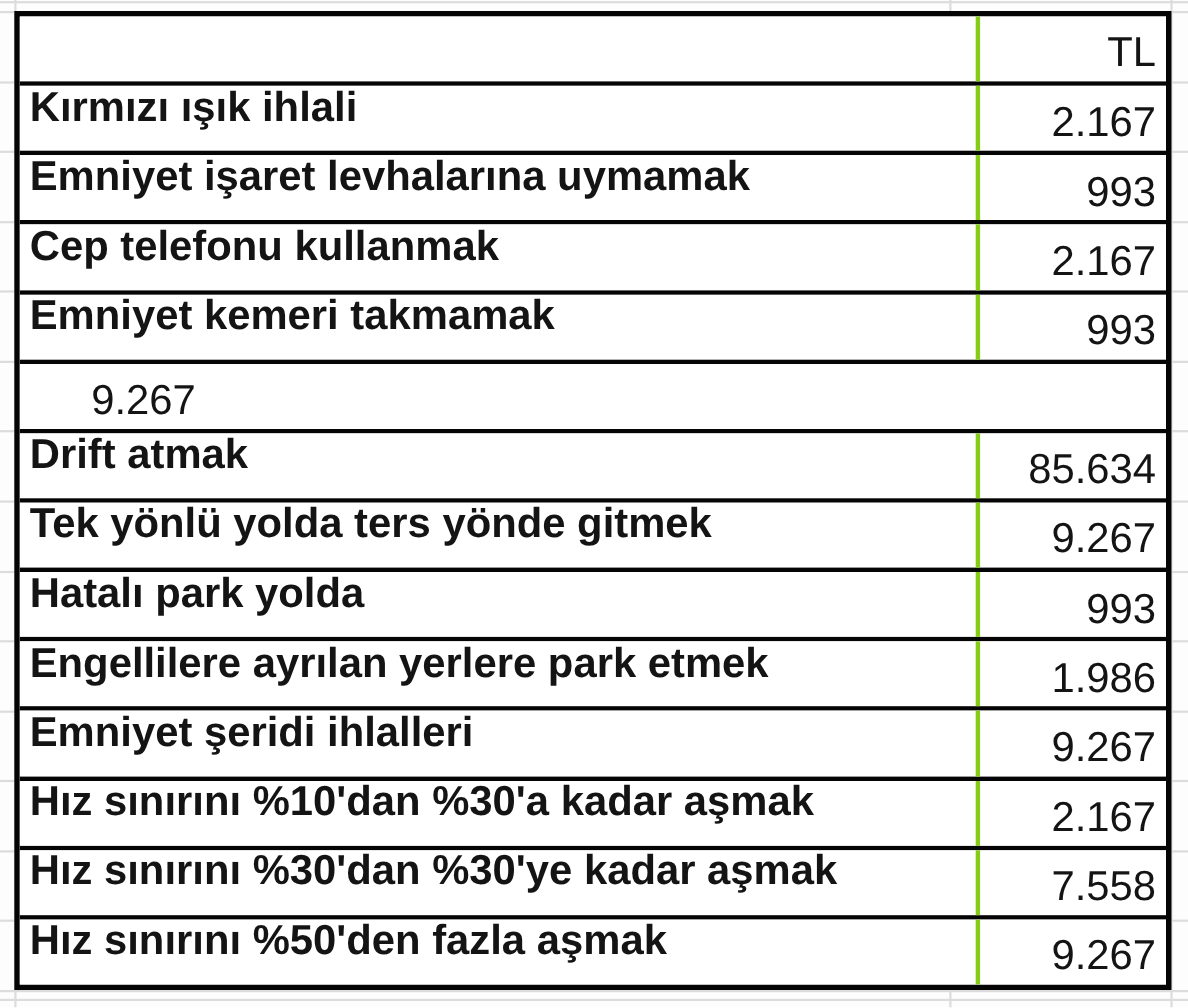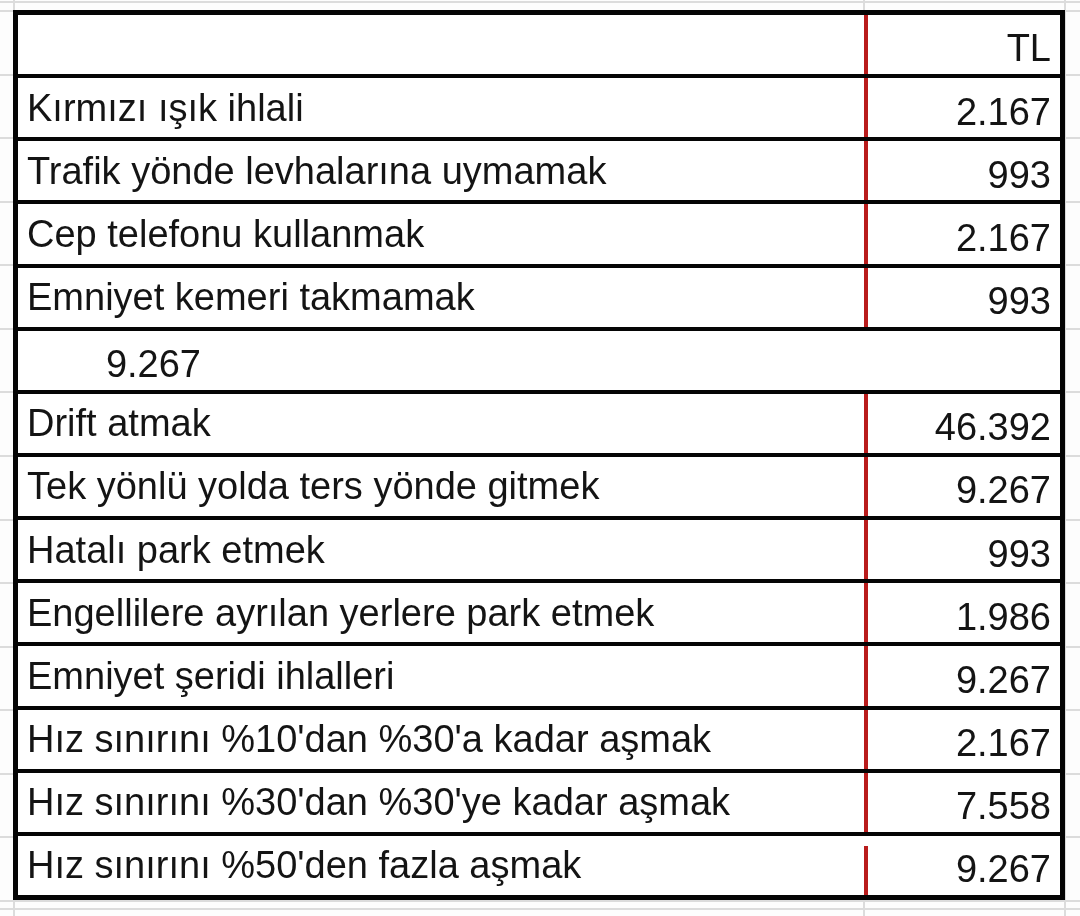--- a/index.html
+++ b/index.html
@@ -58,26 +58,27 @@
     display: flex;
     align-items: flex-end;
     font-size: 38px;
     line-height: 1.02;
     color: #141414;
     white-space: nowrap;
     overflow: hidden;
   }
   .cell.label {
     flex: 1;
-    border-right: 4px solid #b91c1c;
-    padding: 0 8px 10px 9px;
+    border-right: 4px solid #84cc16;
+    padding: 0 8px 20px 9px;
     justify-content: flex-start;
+    font-weight: bold;
   }
   .cell.amount {
-    width: 192px;
+    width: 169px;
     padding: 0 9px 6px 6px;
     justify-content: flex-end;
   }
 </style>
 </head>
 <body>
 
 <div id="grid-bg">
     <div class="gl-h" style="top: 1px;"></div>
     <div class="gl-h" style="top: 10px;"></div>
@@ -104,44 +105,44 @@
 <div class="fine-table" id="fine-table">
   <div class="t-row">
     <div class="cell label"></div>
     <div class="cell amount">TL</div>
   </div>
 <div class="t-row">
       <div class="cell label">Kırmızı ışık ihlali</div>
       <div class="cell amount">2.167</div>
     </div>
     <div class="t-row">
-      <div class="cell label">Trafik yönde levhalarına uymamak</div>
+      <div class="cell label">Emniyet işaret levhalarına uymamak</div>
       <div class="cell amount">993</div>
     </div>
     <div class="t-row">
       <div class="cell label">Cep telefonu kullanmak</div>
       <div class="cell amount">2.167</div>
     </div>
     <div class="t-row">
       <div class="cell label">Emniyet kemeri takmamak</div>
       <div class="cell amount">993</div>
     </div>
     <div class="t-row">
       <div class="cell amount">9.267</div>
     </div>
     <div class="t-row">
       <div class="cell label">Drift atmak</div>
-      <div class="cell amount">46.392</div>
+      <div class="cell amount">85.634</div>
     </div>
     <div class="t-row">
       <div class="cell label">Tek yönlü yolda ters yönde gitmek</div>
       <div class="cell amount">9.267</div>
     </div>
     <div class="t-row">
-      <div class="cell label">Hatalı park etmek</div>
+      <div class="cell label">Hatalı park yolda</div>
       <div class="cell amount">993</div>
     </div>
     <div class="t-row">
       <div class="cell label">Engellilere ayrılan yerlere park etmek</div>
       <div class="cell amount">1.986</div>
     </div>
     <div class="t-row">
       <div class="cell label">Emniyet şeridi ihlalleri</div>
       <div class="cell amount">9.267</div>
     </div>

